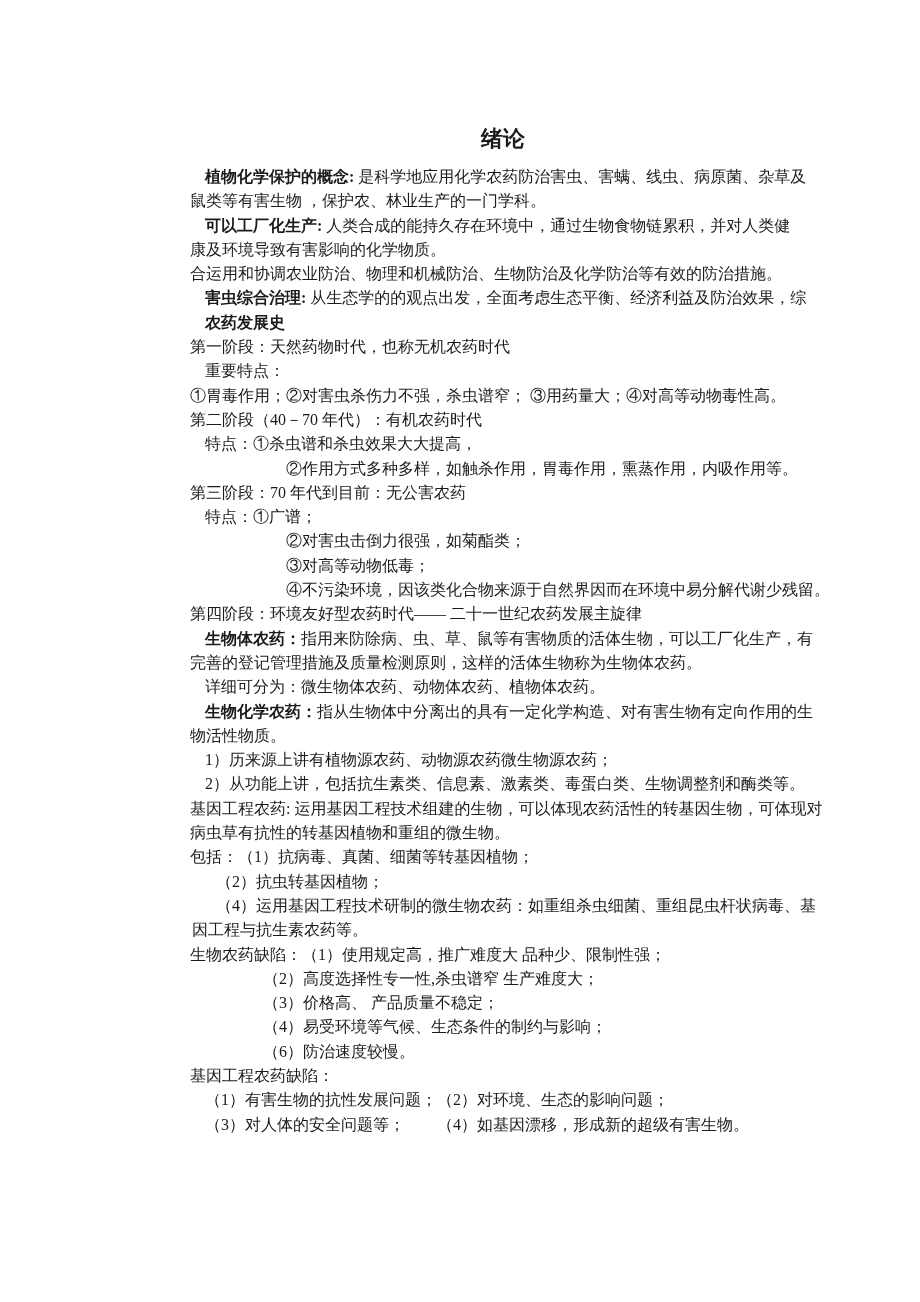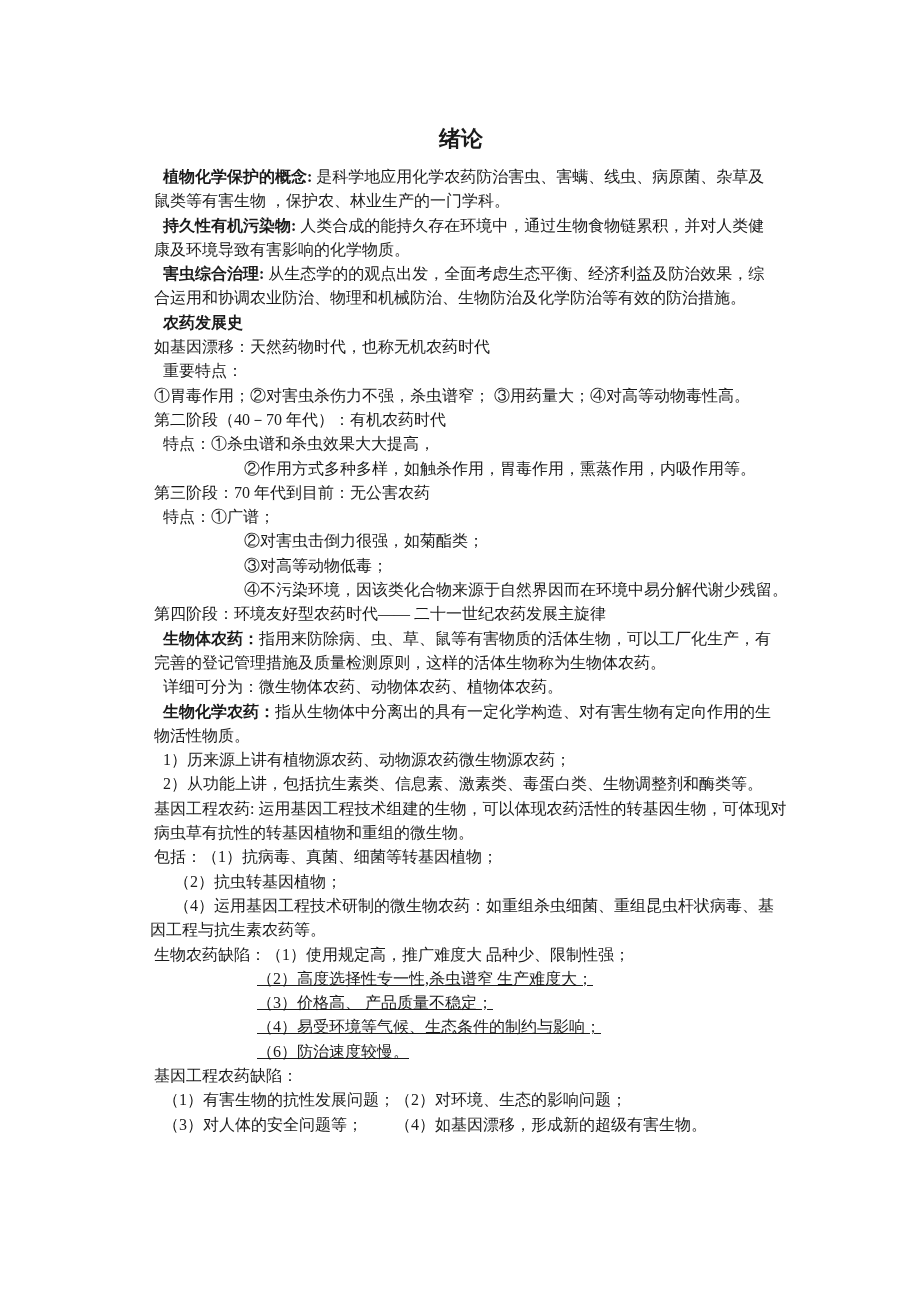--- a/index.html
+++ b/index.html
@@ -8,61 +8,62 @@
     background: #ffffff;
   }
   .page {
     position: relative;
     width: 846px;
     height: 1302px;
     background: #ffffff;
     overflow: hidden;
     font-family: "Liberation Serif", "DejaVu Serif", serif;
     color: #1b1b1b;
+    padding-left: 42px;
   }
   .doc {
     padding: 124px 120px 0 140px;
     font-size: 16px;
     line-height: 24.3px;
   }
   .title {
     font-size: 22px;
     font-weight: bold;
     line-height: 30px;
     text-align: center;
     width: 642px;
     margin: 0 0 11px 0;
   }
   .line {
     white-space: pre;
     height: 24.3px;
   }
   .line .b { font-weight: bold; }
-  .i0 { margin-left: 14px; }
+  .i0 { margin-left: 8px; }
   .i1 { margin-left: 23px; }
   .i2 { margin-left: 104px; }
   .i3 { margin-left: 34px; }
   .i4 { margin-left: 10px; }
-  .i5 { margin-left: 117px; text-decoration: underline; }
+  .i5 { margin-left: 81px; }
 </style>
 </head>
 <body>
 
 <div class="page">
   <div class="doc">
     <h1 class="title">绪论</h1>
     <div>
         <div class="line i1"><span class="b">植物化学保护的概念:</span><span> 是科学地应用化学农药防治害虫、害螨、线虫、病原菌、杂草及</span></div>
         <div class="line i0"><span>鼠类等有害生物 ，保护农、林业生产的一门学科。</span></div>
-        <div class="line i1"><span class="b">持久性有机污染物:</span><span> 人类合成的能持久存在环境中，通过生物食物链累积，并对人类健</span></div>
+        <div class="line i1"><span class="b">可以工厂化生产:</span><span> 人类合成的能持久存在环境中，通过生物食物链累积，并对人类健</span></div>
         <div class="line i0"><span>康及环境导致有害影响的化学物质。</span></div>
+        <div class="line i0"><span>合运用和协调农业防治、物理和机械防治、生物防治及化学防治等有效的防治措施。</span></div>
         <div class="line i1"><span class="b">害虫综合治理:</span><span> 从生态学的的观点出发，全面考虑生态平衡、经济利益及防治效果，综</span></div>
-        <div class="line i0"><span>合运用和协调农业防治、物理和机械防治、生物防治及化学防治等有效的防治措施。</span></div>
         <div class="line i1"><span class="b">农药发展史</span></div>
-        <div class="line i0"><span>如基因漂移：天然药物时代，也称无机农药时代</span></div>
+        <div class="line i0"><span>第一阶段：天然药物时代，也称无机农药时代</span></div>
         <div class="line i1"><span>重要特点：</span></div>
         <div class="line i0"><span>①胃毒作用；②对害虫杀伤力不强，杀虫谱窄； ③用药量大；④对高等动物毒性高。</span></div>
         <div class="line i0"><span>第二阶段（40－70 年代）：有机农药时代</span></div>
         <div class="line i1"><span>特点：①杀虫谱和杀虫效果大大提高，</span></div>
         <div class="line i2"><span>②作用方式多种多样，如触杀作用，胃毒作用，熏蒸作用，内吸作用等。</span></div>
         <div class="line i0"><span>第三阶段：70 年代到目前：无公害农药</span></div>
         <div class="line i1"><span>特点：①广谱；</span></div>
         <div class="line i2"><span>②对害虫击倒力很强，如菊酯类；</span></div>
         <div class="line i2"><span>③对高等动物低毒；</span></div>
         <div class="line i2"><span>④不污染环境，因该类化合物来源于自然界因而在环境中易分解代谢少残留。</span></div>

